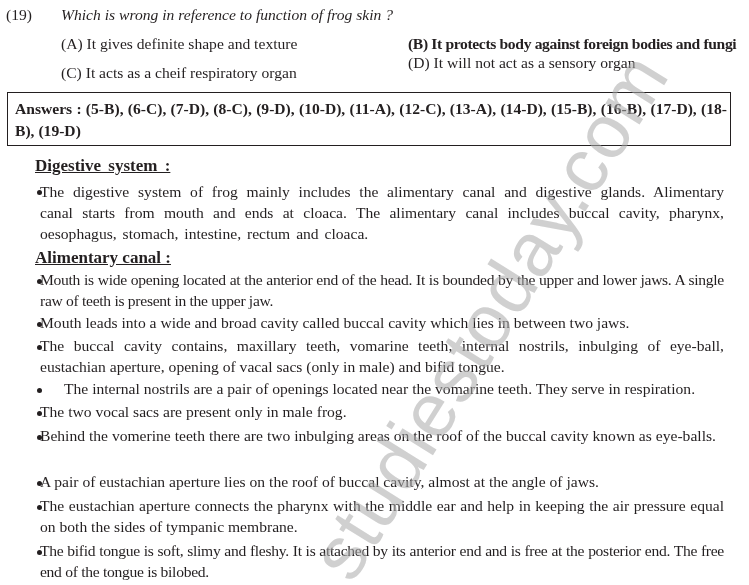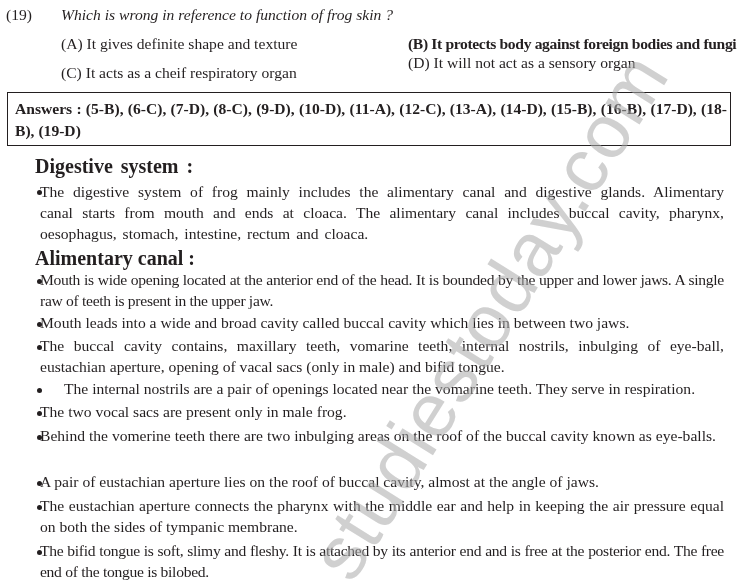--- a/index.html
+++ b/index.html
@@ -60,22 +60,23 @@
       font-weight: bold;
       font-size: 15.6px;
       line-height: 22px;
       text-align: justify;
       text-align-last: left;
     }
 
     .heading {
       position: absolute;
       font-weight: bold;
-      font-size: 20px;
+      font-size: 17px;
       white-space: pre;
+      text-decoration: underline;
     }
     .h-digestive { left: 35px; top: 155px; word-spacing: 3px; }
     .h-alimentary { left: 35px; top: 247px; }
 
     .bullet {
       position: absolute;
       left: 35px;
       width: 12px;
     }
     .bullet::before {

